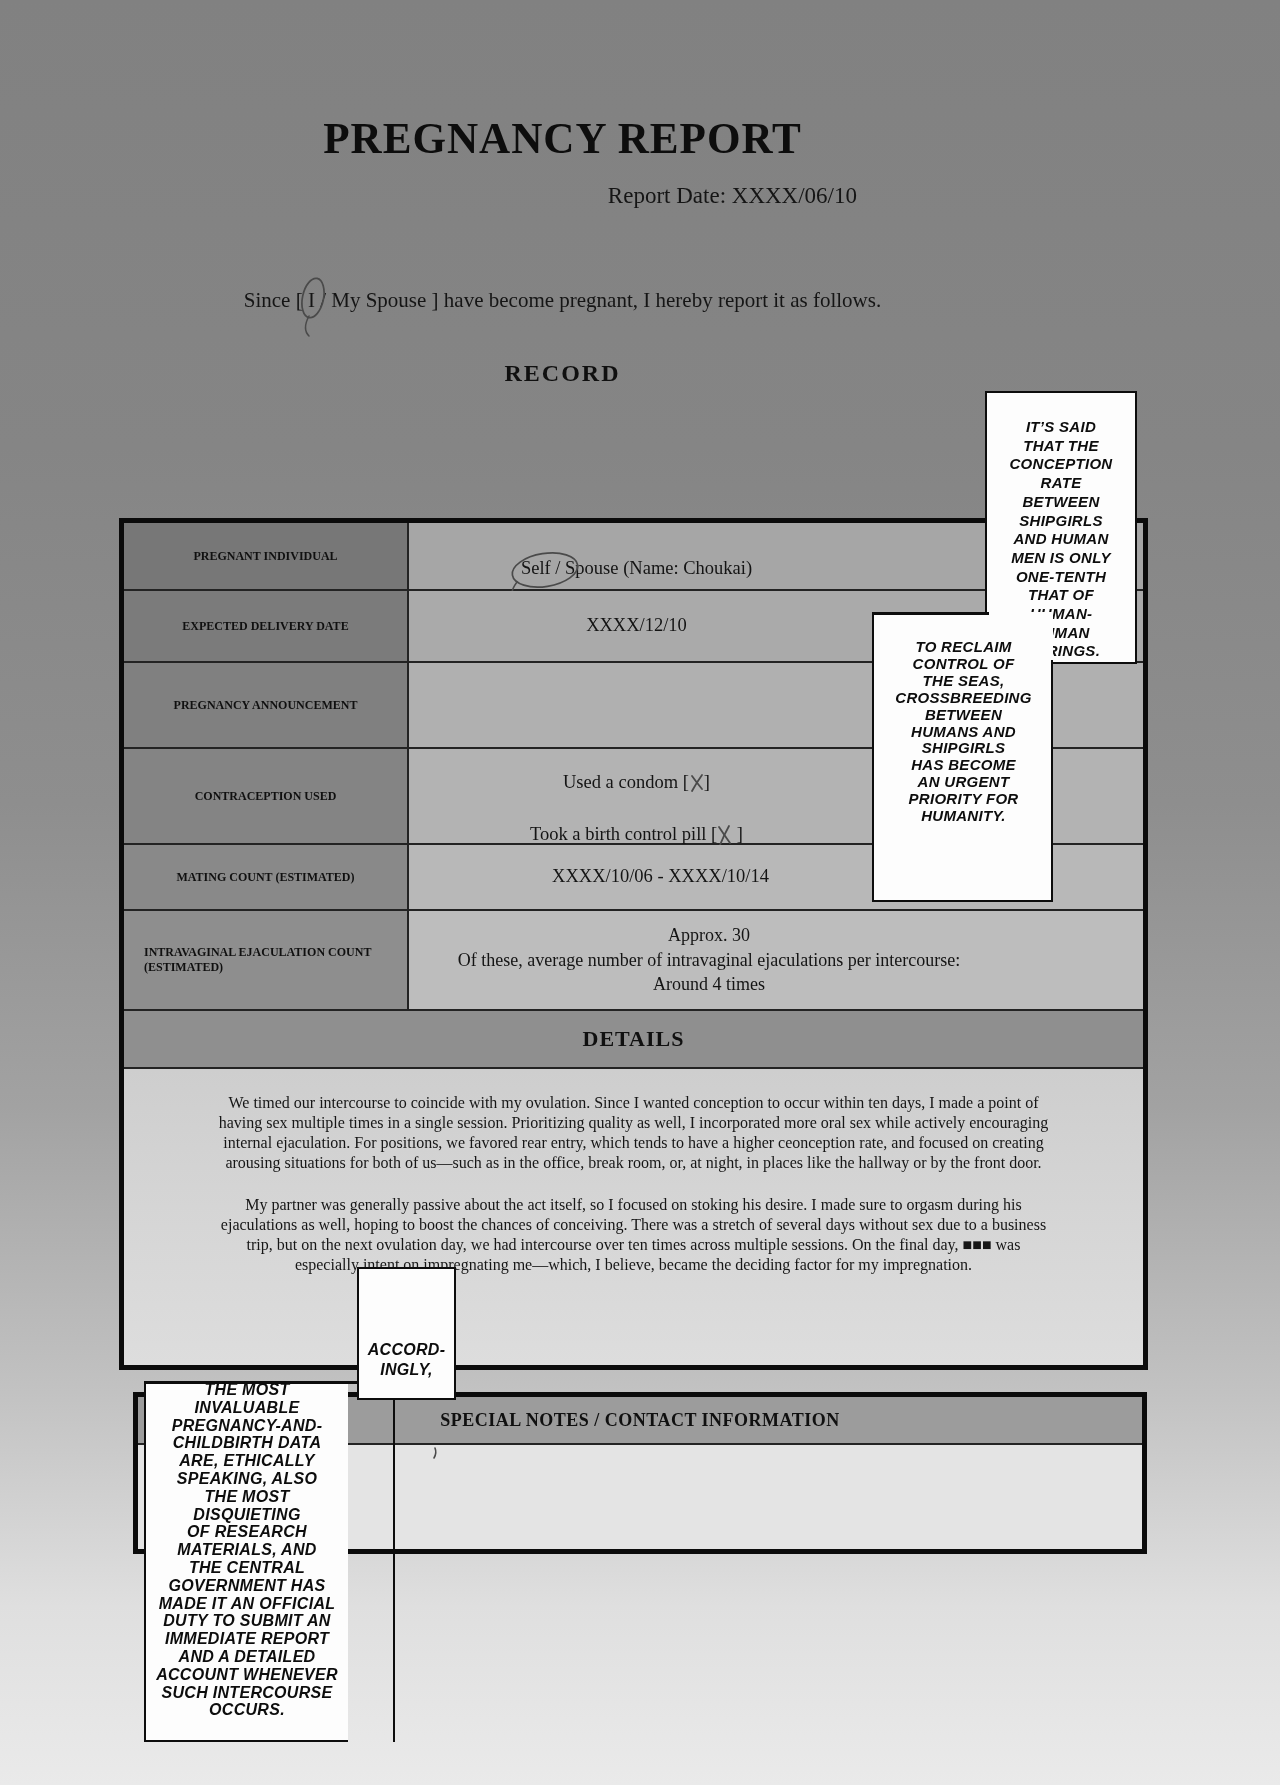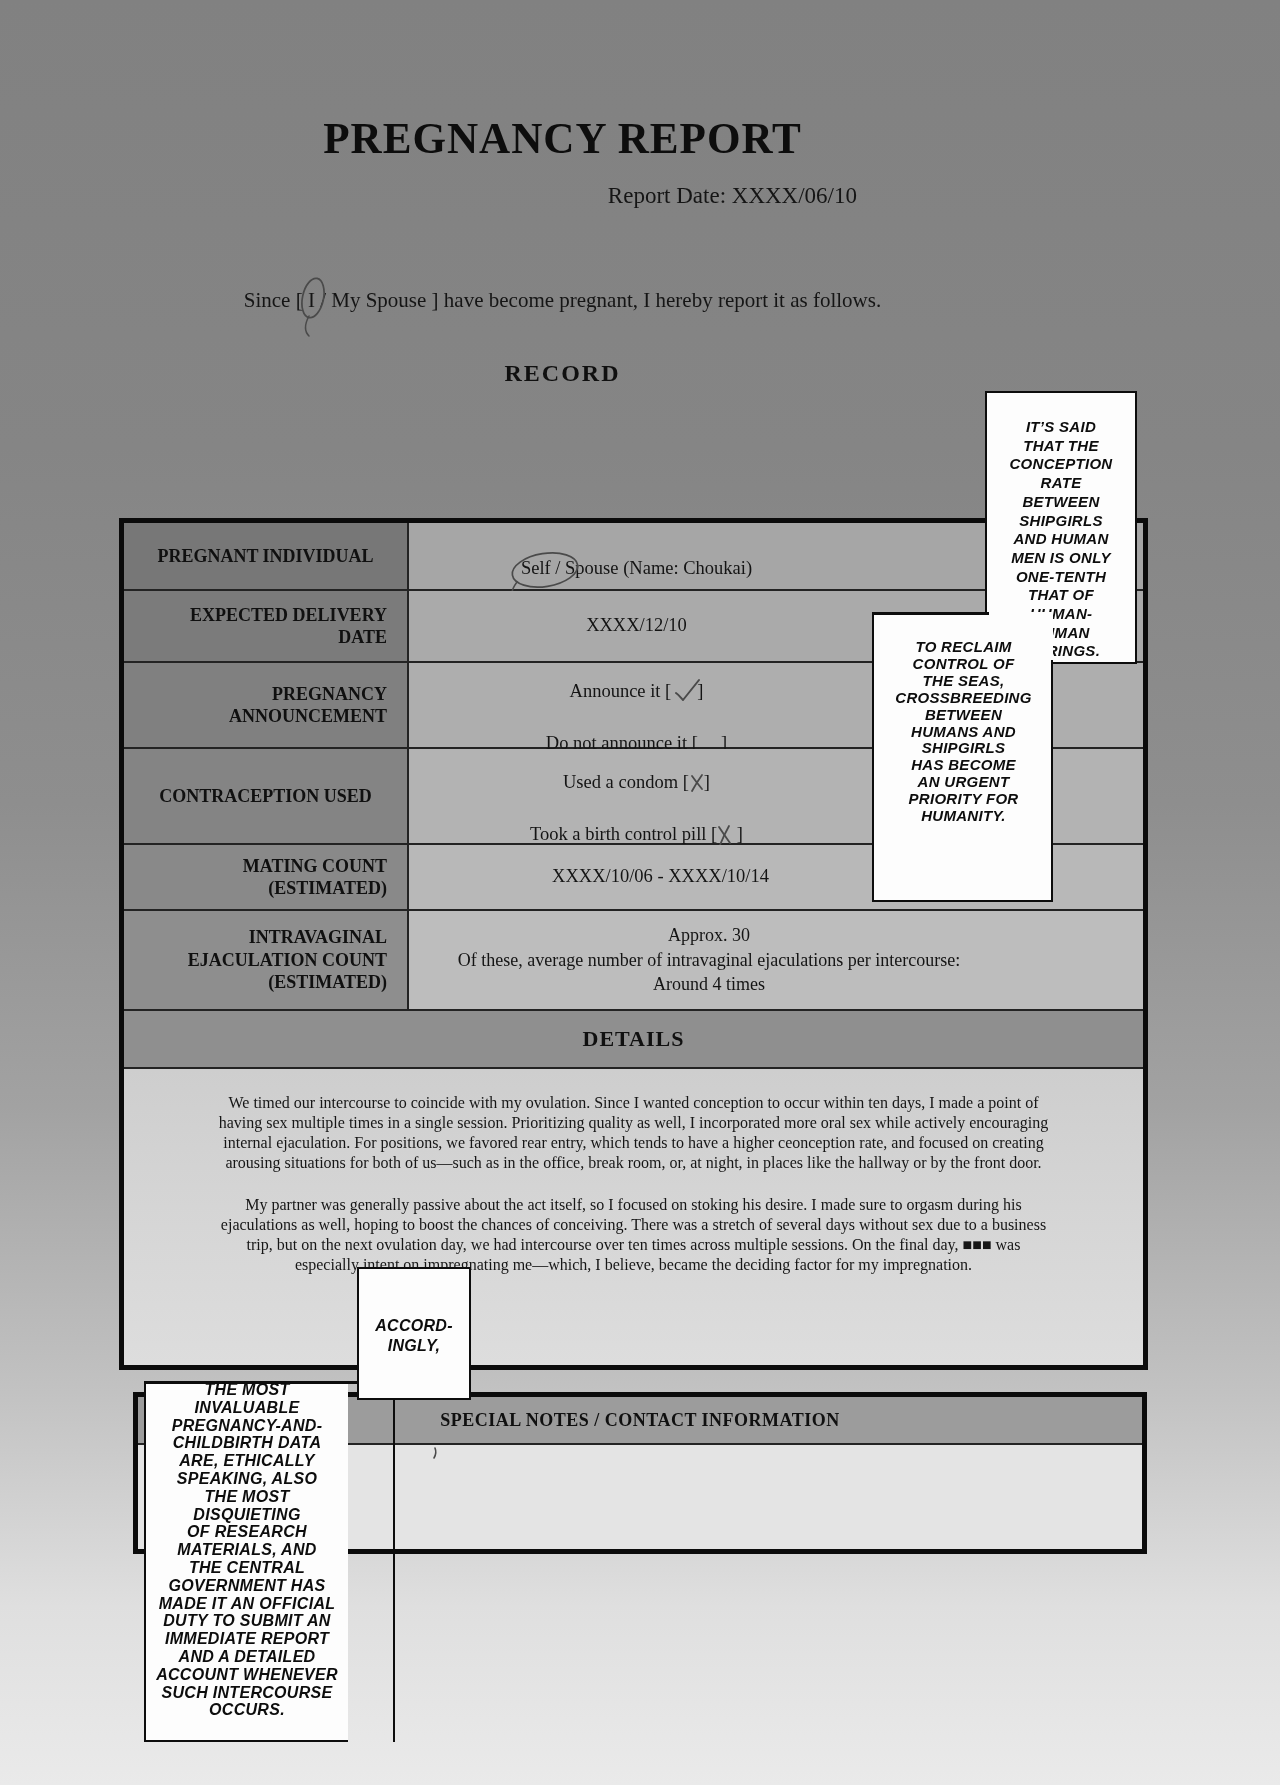--- a/index.html
+++ b/index.html
@@ -17,21 +17,21 @@
   .record-heading{position:absolute;left:0;top:360px;width:100%;text-align:center;
     font-size:24px;font-weight:700;letter-spacing:2px;color:#101010;}
   .circle-wrap{position:relative;display:inline-block;}
   .circle-wrap svg{position:absolute;overflow:visible;pointer-events:none;}
   
   .form-table{position:absolute;left:119px;top:518px;width:1029px;
     border:5px solid #0b0b0b;box-sizing:border-box;background:#b0b0b0;}
   .frow{display:flex;border-top:2px solid #232323;box-sizing:border-box;}
   .frow:first-child{border-top:none;}
   .fl{width:285px;flex:none;display:flex;align-items:center;justify-content:center;
-    text-align:right;font-weight:700;font-size:18px;line-height:1.25;color:#101010;
+    text-align:left;font-weight:700;font-size:12px;line-height:1.25;color:#101010;
     padding:0 20px;box-sizing:border-box;border-right:2px solid #232323;}
   .fv{flex:1;display:flex;align-items:center;position:relative;}
   .vblock{width:455px;text-align:center;font-size:18.5px;line-height:1.4;color:#141414;white-space:pre-line;}
   .vblock.wide{width:600px;font-size:18px;line-height:1.38;}
   .r1{height:66px;} .r2{height:72px;} .r3{height:86px;} .r4{height:96px;} .r5{height:66px;} .r6{height:100px;}
   .r1 .fl{background:#777777;} .r1 .fv{background:#a6a6a6;}
   .r2 .fl{background:#7b7b7b;} .r2 .fv{background:#aaaaaa;}
   .r3 .fl{background:#808080;} .r3 .fv{background:#aeaeae;}
   .r4 .fl{background:#848484;} .r4 .fv{background:#b3b3b3;}
   .r5 .fl{background:#898989;} .r5 .fv{background:#b8b8b8;padding-left:24px;}
@@ -49,21 +49,21 @@
   .sn-header{height:46px;background:#9c9c9c;display:flex;align-items:center;justify-content:center;
     font-size:18px;font-weight:700;letter-spacing:.5px;color:#101010;}
   .sn-body{height:104px;background:#e4e4e4;border-top:2px solid #232323;position:relative;}
   
   .bub{position:absolute;background:#fdfdfd;border:2.5px solid #0d0d0d;box-sizing:border-box;
     color:#0d0d0d;font-family:"Liberation Sans",sans-serif;font-weight:700;font-style:italic;
     text-align:center;white-space:pre-line;letter-spacing:.3px;}
   #bub-conception{left:985px;top:391px;width:152px;height:273px;font-size:15px;line-height:18.7px;padding-top:25px;}
   #bub-reclaim{left:872px;top:612px;width:181px;height:290px;border-top:none;border-right:none;
     font-size:15px;line-height:16.9px;padding-top:27px;}
-  #bub-accordingly{left:357px;top:1267px;width:114px;height:133px;font-size:16px;line-height:19.5px;padding-top:47px;}
+  #bub-accordingly{left:357px;top:1267px;width:99px;height:133px;font-size:16px;line-height:19.5px;padding-top:71px;}
   #bub-government{left:144px;top:1381px;width:204px;height:361px;border-top:none;border-right:none;
     font-size:16px;line-height:17.8px;}
   .bseg{position:absolute;background:#0d0d0d;}
   #seg-reclaim-top{left:872px;top:612px;width:117px;height:2.5px;}
   #seg-reclaim-right{left:1050.5px;top:660px;width:2.5px;height:242px;}
   #seg-government-top{left:144px;top:1381px;width:215px;height:2.5px;}
   #seg-government-right{left:392.5px;top:1398px;width:2.5px;height:344px;}
   
   .mark{stroke:#4a4a4a;fill:none;stroke-linecap:round;stroke-linejoin:round;}
   svg.inline-mark{display:inline-block;overflow:visible;vertical-align:-4px;}
@@ -101,28 +101,20 @@
 
     <div class="frow r2">
       <div class="fl">EXPECTED DELIVERY DATE</div>
       <div class="fv">
         <div class="vblock">XXXX/12/10</div>
       </div>
     </div>
 
     <div class="frow r3">
       <div class="fl">PREGNANCY ANNOUNCEMENT</div>
-      <div class="fv">
-        <div class="vblock">
-          <span>Announce it [</span><svg class="inline-mark" width="28" height="24" style="margin:0 -3px -2px 1px;">
-              <path class="mark" d="M4 14 C7 16 9 19 11 21 L27 1" stroke-width="2"></path>
-            </svg><span>]</span><br>
-          <span>Do not announce it [&nbsp;&nbsp;&nbsp;&nbsp;&nbsp;]</span>
-        </div>
-      </div>
     </div>
 
     <div class="frow r4">
       <div class="fl">CONTRACEPTION USED</div>
       <div class="fv">
         <div class="vblock">
           <span>Used a condom [</span><svg class="inline-mark" width="15" height="20">
               <path class="mark" d="M3 4 Q8 11 13 17" stroke-width="1.8"></path>
               <path class="mark" d="M13 3 Q8 10 3 19" stroke-width="1.8"></path>
             </svg><span>]</span><br>

